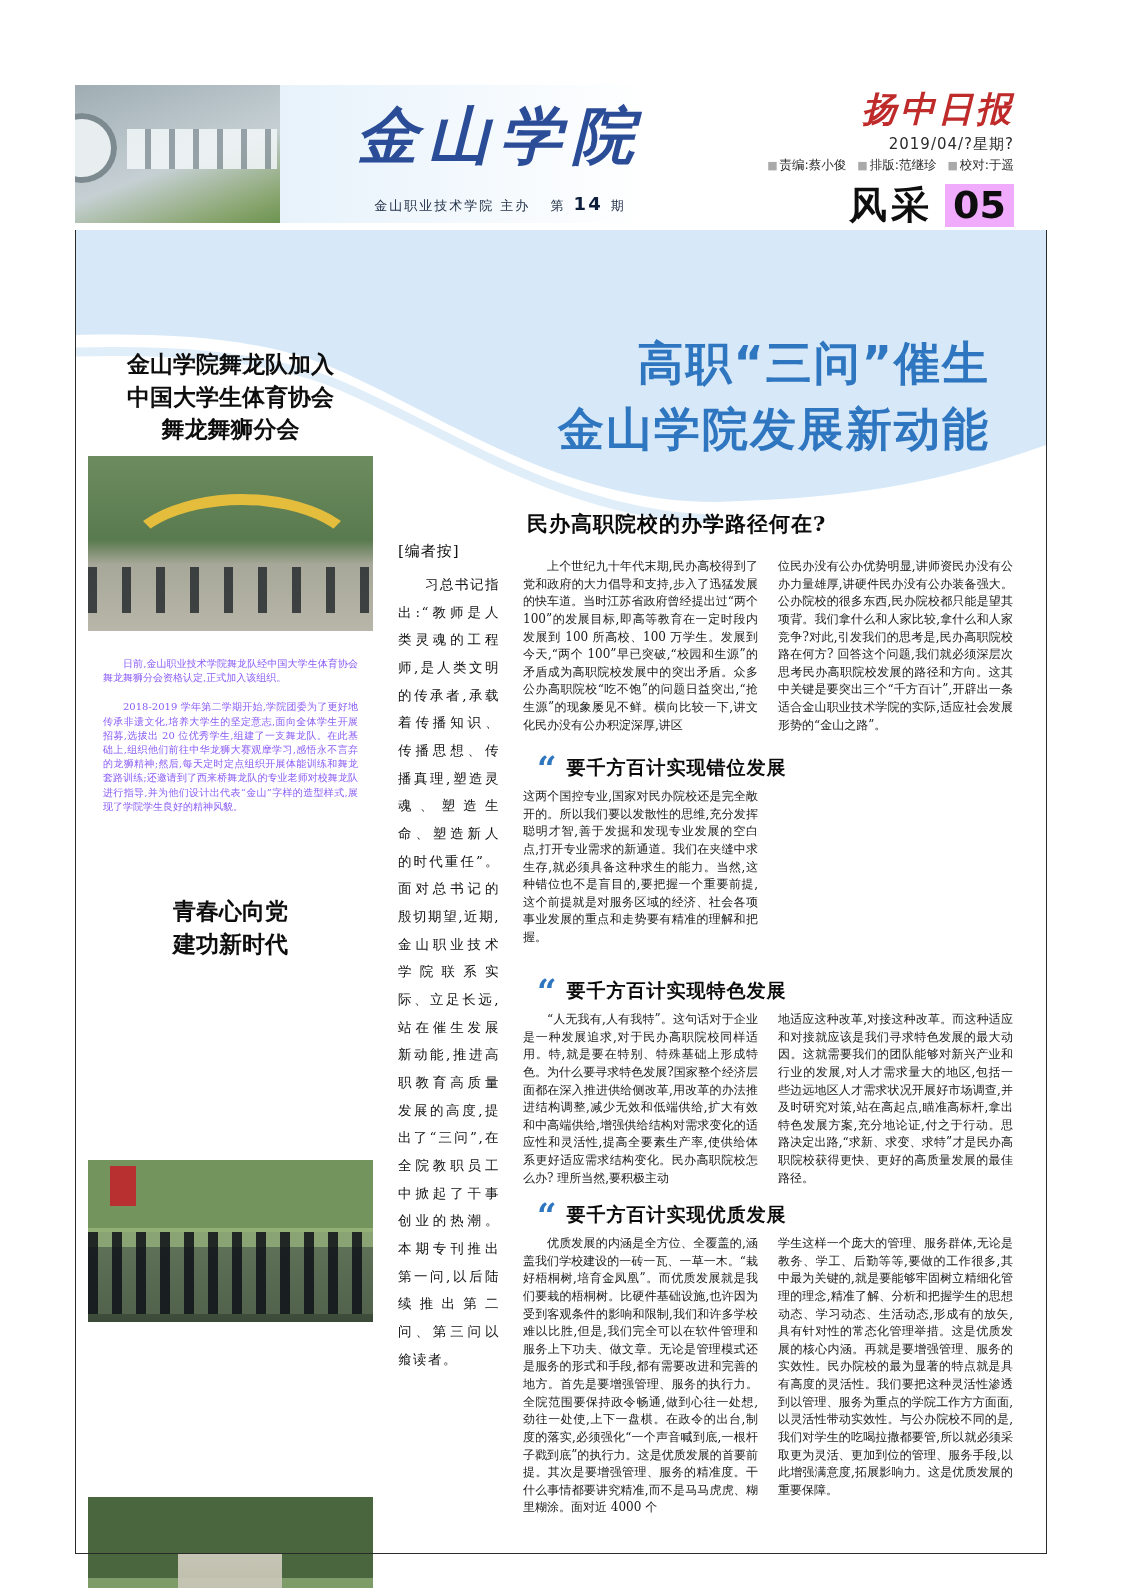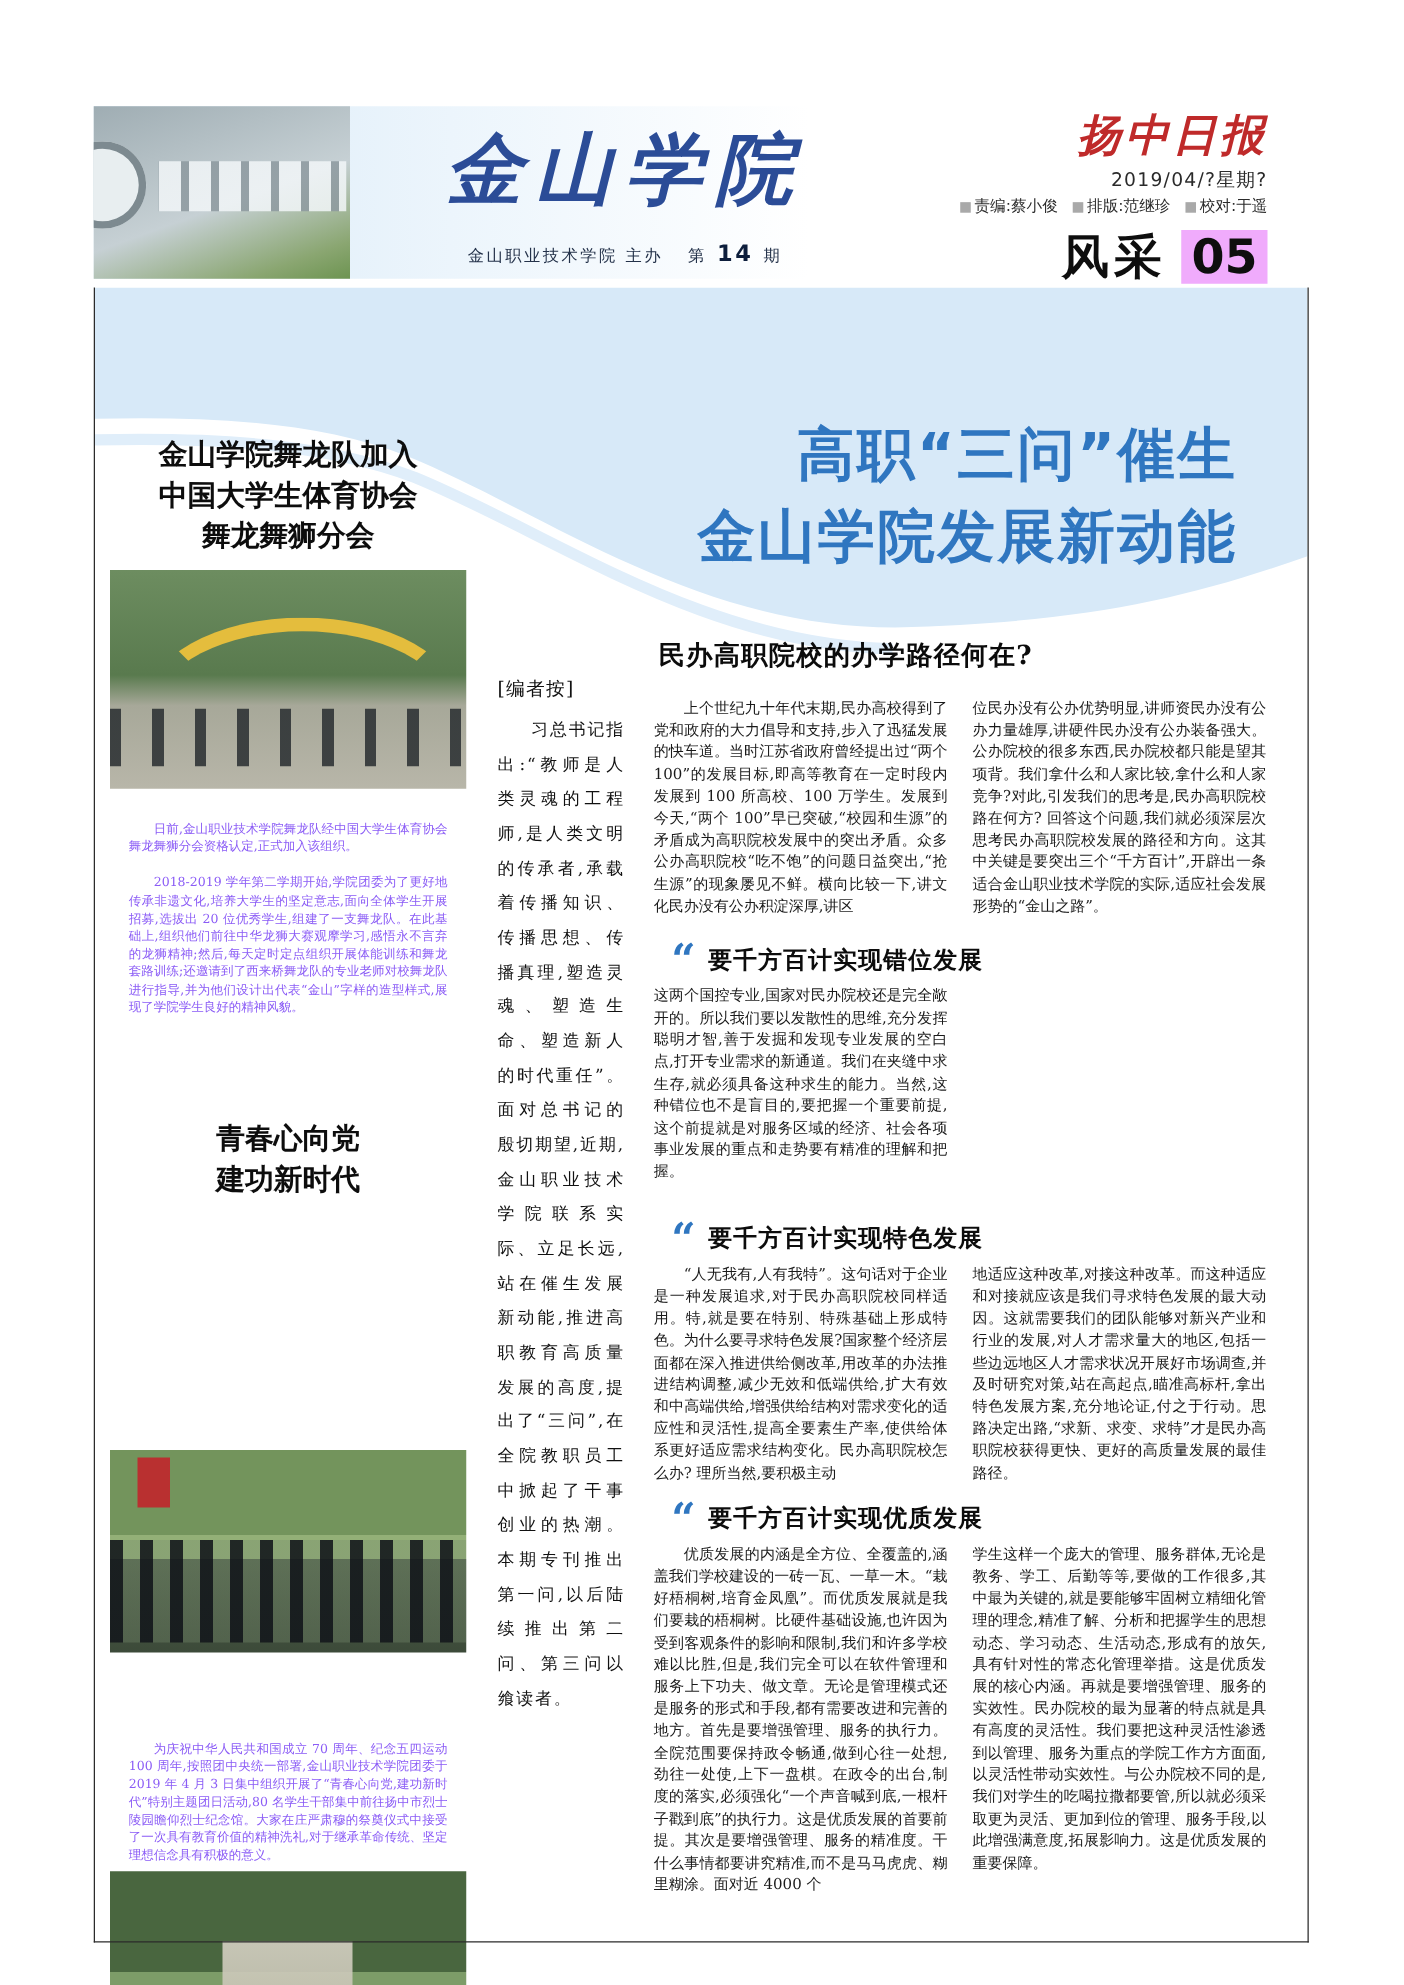--- a/index.html
+++ b/index.html
@@ -136,23 +136,20 @@
     <p>日前,金山职业技术学院舞龙队经中国大学生体育协会舞龙舞狮分会资格认定,正式加入该组织。</p>
     <p>2018-2019 学年第二学期开始,学院团委为了更好地传承非遗文化,培养大学生的坚定意志,面向全体学生开展招募,选拔出 20 位优秀学生,组建了一支舞龙队。在此基础上,组织他们前往中华龙狮大赛观摩学习,感悟永不言弃的龙狮精神;然后,每天定时定点组织开展体能训练和舞龙套路训练;还邀请到了西来桥舞龙队的专业老师对校舞龙队进行指导,并为他们设计出代表“金山”字样的造型样式,展现了学院学生良好的精神风貌。</p>
   </div>
 
   <div class="lcol l-head" style="top:895px;">
     <div>青春心向党</div>
     <div>建功新时代</div>
   </div>
   <div class="lcol photo photo-rows" style="top:985px;height:162px;"></div>
   <div class="lcol photo photo-cemetery" style="top:1160px;height:202px;"></div>
-  <div class="lcol l-body" style="top:1378px;">
-    <p>为庆祝中华人民共和国成立 70 周年、纪念五四运动 100 周年,按照团中央统一部署,金山职业技术学院团委于 2019 年 4 月 3 日集中组织开展了“青春心向党,建功新时代”特别主题团日活动,80 名学生干部集中前往扬中市烈士陵园瞻仰烈士纪念馆。大家在庄严肃穆的祭奠仪式中接受了一次具有教育价值的精神洗礼,对于继承革命传统、坚定理想信念具有积极的意义。</p>
-  </div>
 
   <div class="enote">
     <div class="enote-label">[编者按]</div>
     <div class="enote-body">习总书记指出:“教师是人类灵魂的工程师,是人类文明的传承者,承载着传播知识、传播思想、传播真理,塑造灵魂、塑造生命、塑造新人的时代重任”。面对总书记的殷切期望,近期,金山职业技术学院联系实际、立足长远,站在催生发展新动能,推进高职教育高质量发展的高度,提出了“三问”,在全院教职员工中掀起了干事创业的热潮。本期专刊推出第一问,以后陆续推出第二问、第三问以飨读者。</div>
   </div>
 
   <div class="m-subhead">民办高职院校的办学路径何在?</div>
 
   <div class="m-block" style="top:558px;">
     <div class="m-row">

